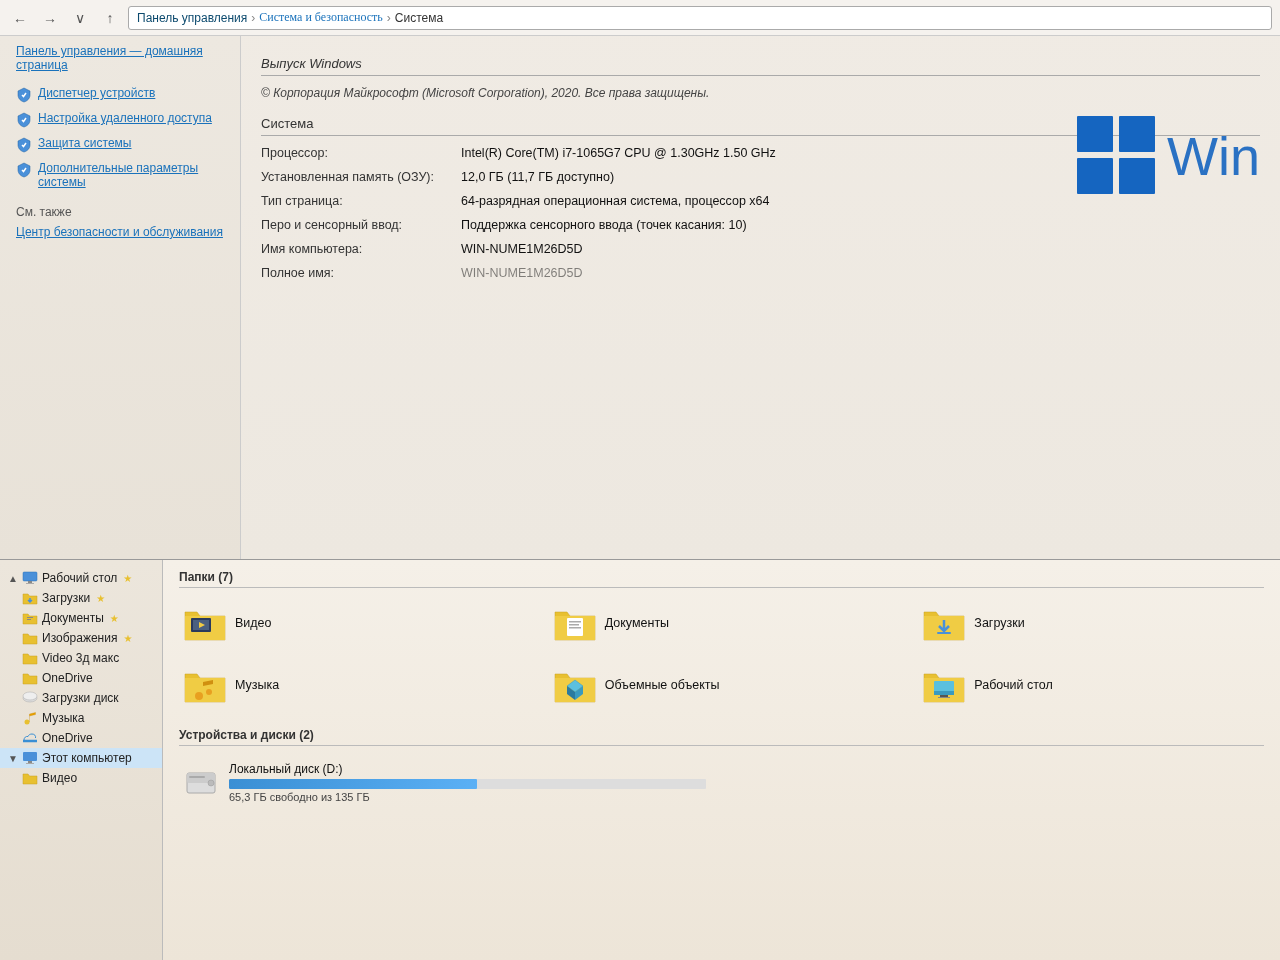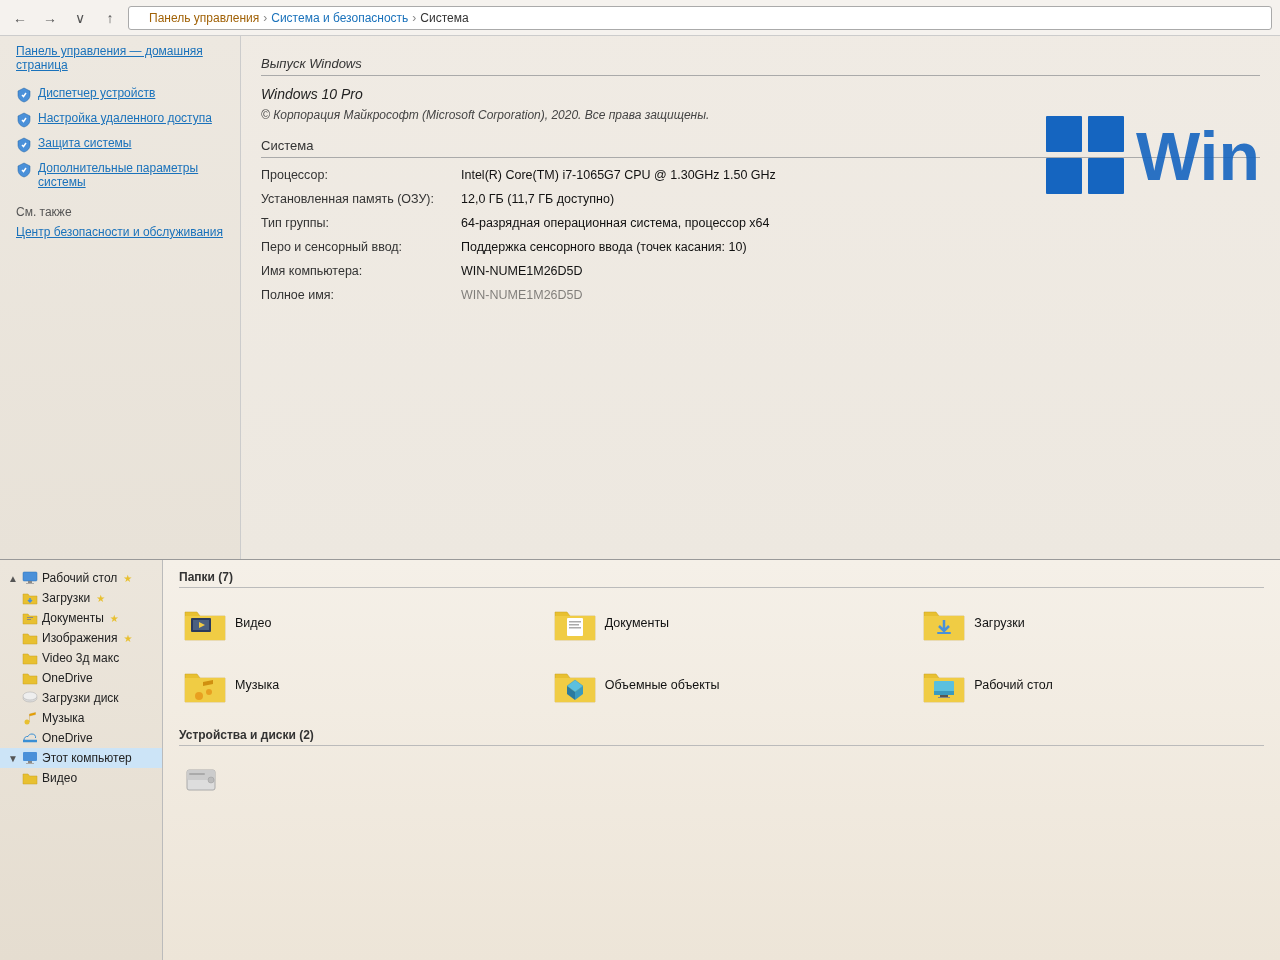--- a/index.html
+++ b/index.html
@@ -144,22 +144,22 @@
       align-items: center;
       gap: 10px;
     }
 
     .win-logo {
       width: 80px;
       height: 80px;
     }
 
     .win-text {
-      font-size: 68px;
-      font-weight: 700;
+      font-size: 54px;
+      font-weight: 400;
       color: #1565c0;
       opacity: 0.9;
     }
 
     
     .edition-section {
       margin-bottom: 16px;
       font-style: italic;
     }
 
@@ -319,23 +319,23 @@
 <body>
 
 <div class="system-window">
 
   <div class="address-bar">
     <button class="nav-btn">←</button>
     <button class="nav-btn">→</button>
     <button class="nav-btn">∨</button>
     <button class="nav-btn">↑</button>
     <div class="address-path">
-      <span style="color:#a16207;cursor:pointer;margin-left:12px;">Панель управления</span>
+      <span style="color:#0c4a6e;cursor:pointer;">Панель управления</span>
       <span class="sep">›</span>
-      <span style="color:#1a72bb;cursor:pointer;">Система и безопасность</span>
+      <span style="color:#1a72bb;cursor:pointer;font-family:Liberation Serif, serif;">Система и безопасность</span>
       <span class="sep">›</span>
       <span>Система</span>
     </div>
   </div>
 
   <div class="window-body">
 
     <div class="left-panel">
       <div class="nav-link">
         <span>Панель управления — домашняя страница</span>
@@ -387,36 +387,35 @@
           <rect x="0" y="0" width="36" height="36" fill="#1565c0" rx="1"></rect>
           <rect x="42" y="0" width="36" height="36" fill="#1565c0" rx="1"></rect>
           <rect x="0" y="42" width="36" height="36" fill="#1565c0" rx="1"></rect>
           <rect x="42" y="42" width="36" height="36" fill="#1565c0" rx="1"></rect>
         </svg>
         <span class="win-text">Win</span>
       </div>
 
       <div class="edition-section">
         <div class="section-header">Выпуск Windows</div>
-        <div class="win-edition">Windows 10 Pro</div>
         <div class="win-copyright">© Корпорация Майкрософт (Microsoft Corporation), 2020. Все права защищены.</div>
       </div>
 
       <div>
         <div class="section-header">Система</div>
         <div class="info-row">
           <div class="info-label">Процессор:</div>
           <div class="info-value">Intel(R) Core(TM) i7-1065G7 CPU @ 1.30GHz   1.50 GHz</div>
         </div>
         <div class="info-row">
           <div class="info-label">Установленная память (ОЗУ):</div>
           <div class="info-value">12,0 ГБ (11,7 ГБ доступно)</div>
         </div>
         <div class="info-row">
-          <div class="info-label">Тип группы:</div>
+          <div class="info-label">Тип страница:</div>
           <div class="info-value">64-разрядная операционная система, процессор x64</div>
         </div>
         <div class="info-row">
           <div class="info-label">Перо и сенсорный ввод:</div>
           <div class="info-value">Поддержка сенсорного ввода (точек касания: 10)</div>
         </div>
       </div>
 
       <div>
         <div class="info-row">
@@ -610,16 +609,23 @@
     <div class="drives-grid">
 
 
       <div class="drive-item">
         <svg class="drive-icon-hdd" viewBox="0 0 36 36">
           <rect x="4" y="8" width="28" height="20" rx="2" fill="#ddd" stroke="#aaa" stroke-width="1"></rect>
           <rect x="4" y="8" width="28" height="10" rx="2" fill="#ccc"></rect>
           <circle cx="28" cy="18" r="3" fill="#bbb" stroke="#999" stroke-width="0.5"></circle>
           <rect x="6" y="11" width="16" height="2" rx="1" fill="#aaa"></rect>
         </svg>
+        <div class="drive-info">
+          <div class="drive-name">Локальный диск (D:)</div>
+          <div class="drive-bar-bg">
+            <div class="drive-bar-fill low" style="width:52%;"></div>
+          </div>
+          <div class="drive-free">65,3 ГБ свободно из 135 ГБ</div>
+        </div>
       </div>
     </div>
   </div>
 </div>
 
 </body></html>

